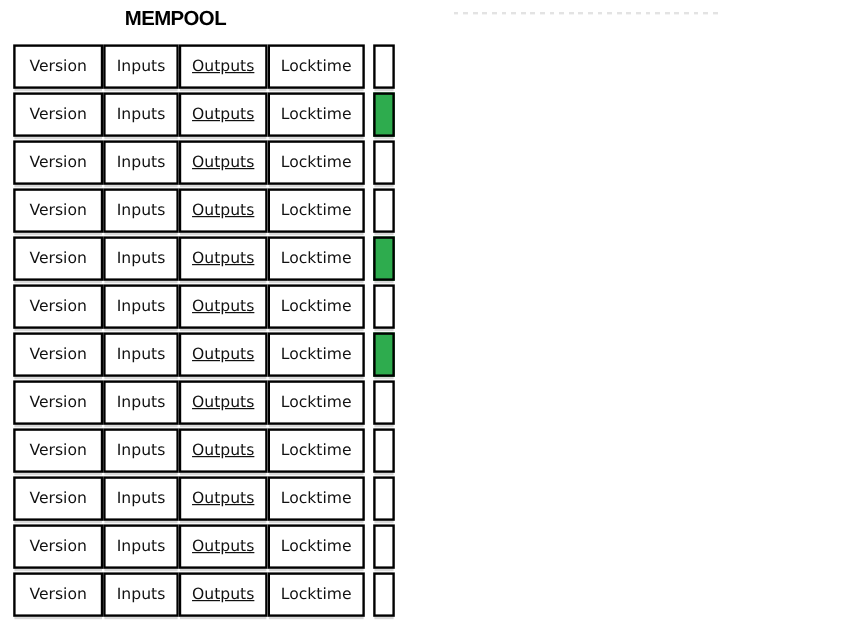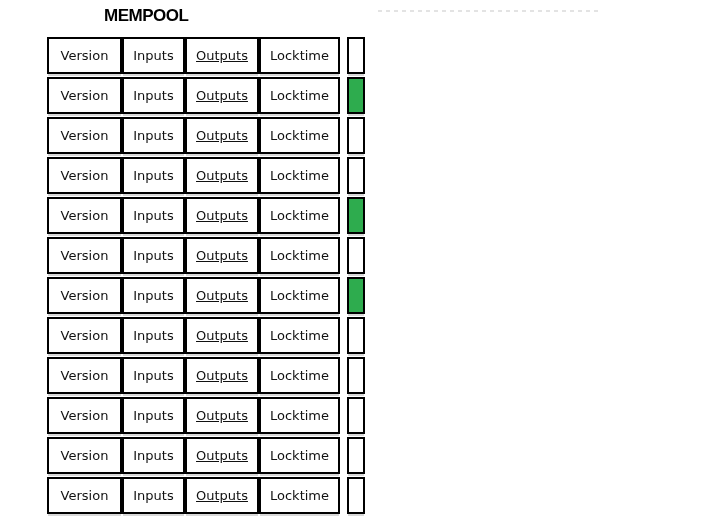--- a/index.html
+++ b/index.html
@@ -32,21 +32,20 @@
     height: 2px;
     background: repeating-linear-gradient(to right, #e3e3e3 0 4px, transparent 4px 8px);
   }
   .tx-list {
     position: absolute;
     left: 11px;
     top: 37px;
     display: flex;
     flex-direction: column;
     gap: 3px;
-    margin-left: 36px;
   }
   .tx-row {
     display: flex;
     align-items: stretch;
     height: 37px;
   }
   .cell {
     border: 2px solid #000000;
     background: #ffffff;
     display: flex;

